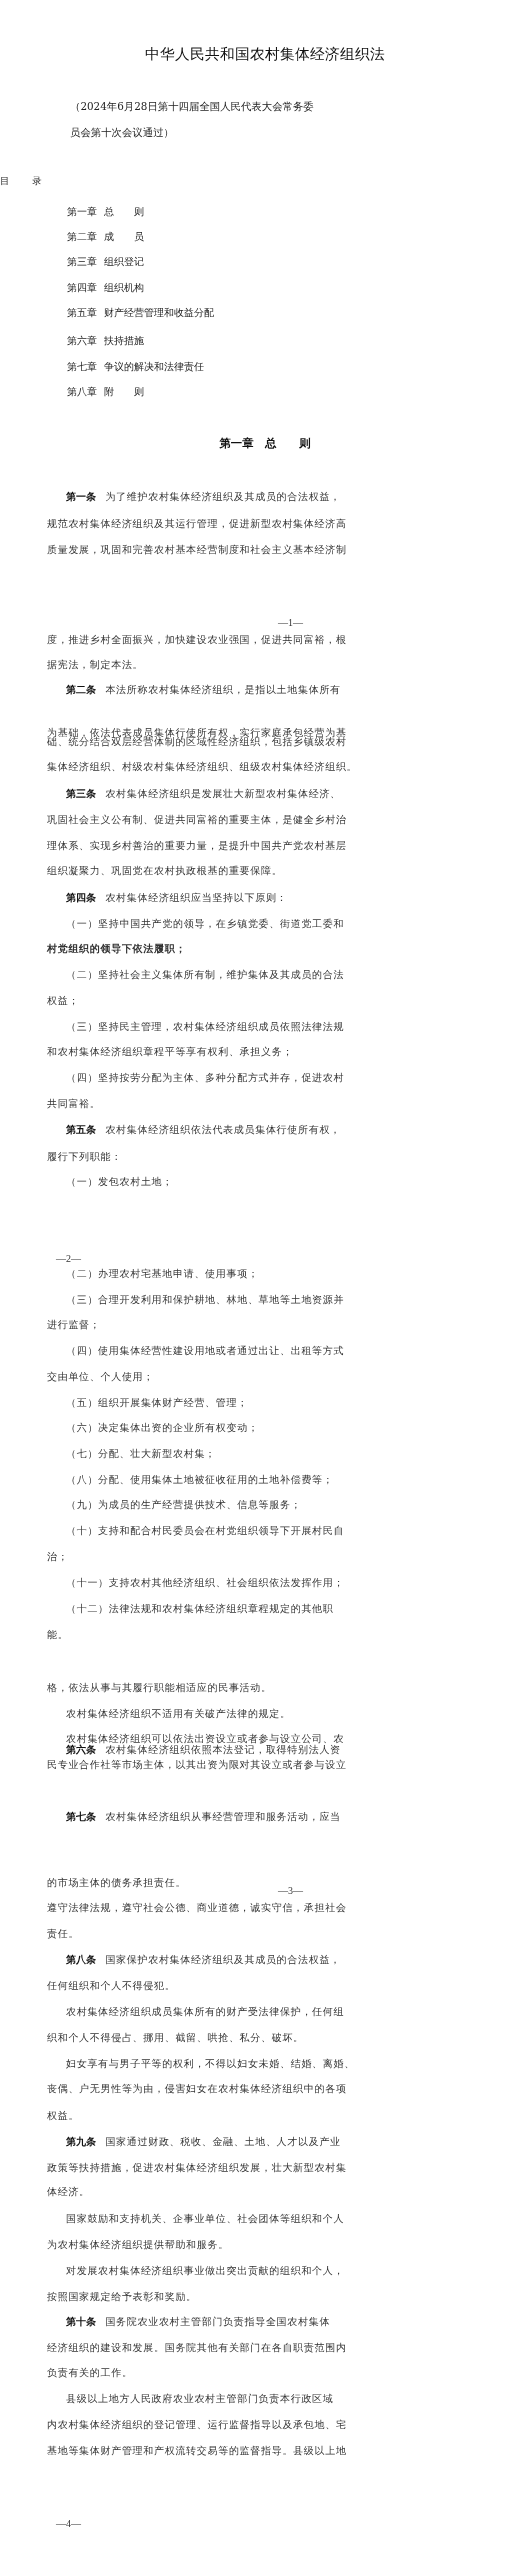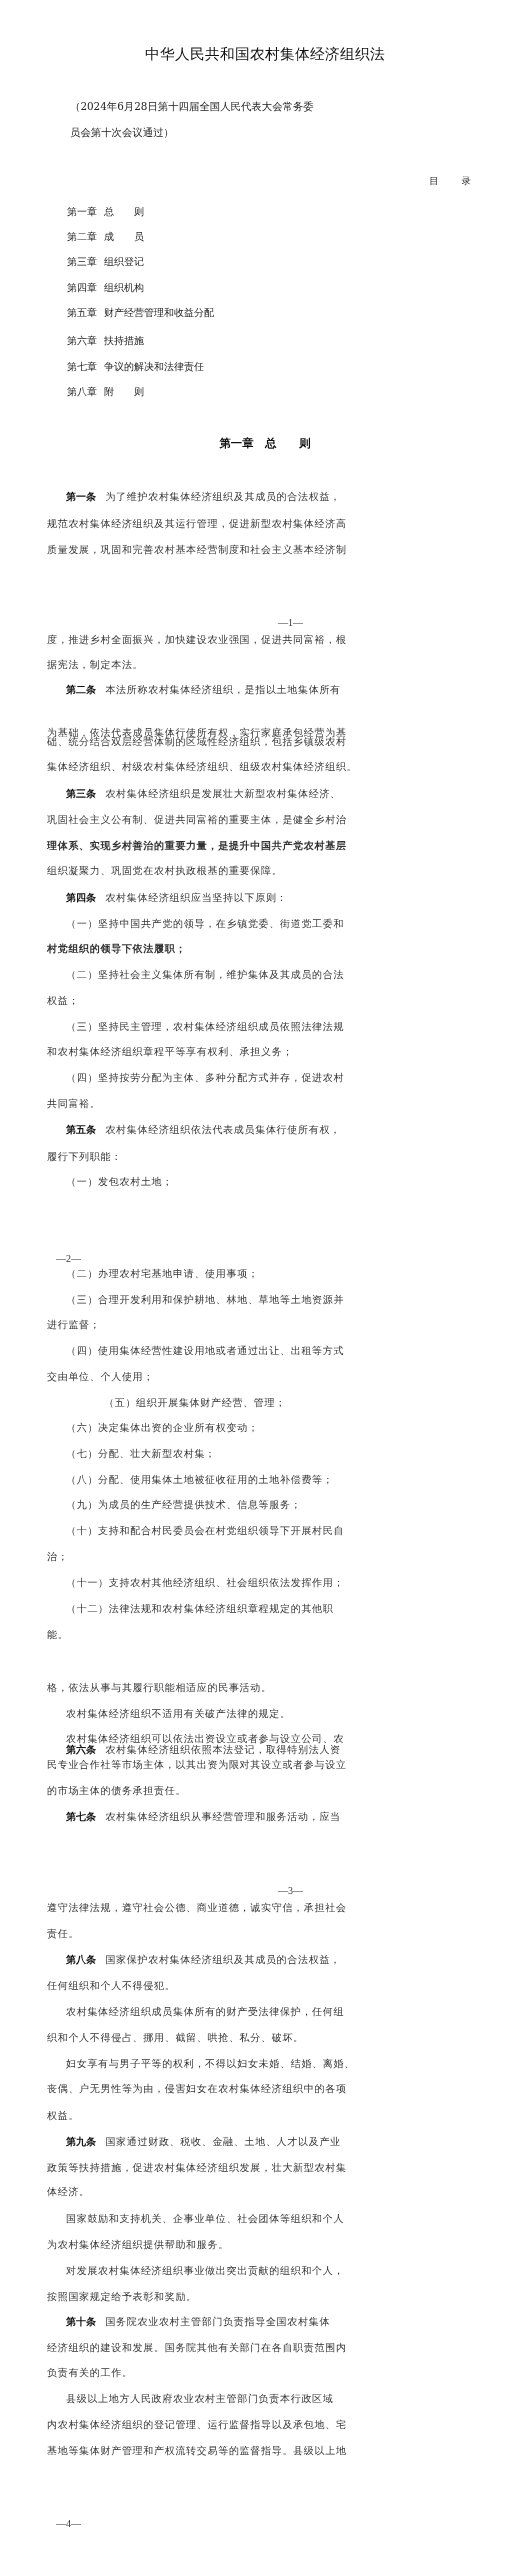--- a/index.html
+++ b/index.html
@@ -19,21 +19,21 @@
     letter-spacing: 0.3px;
     color: #111;
   }
   .subtitle-line {
     left: 70px;
     font-size: 10.4px;
     color: #222;
   }
   .toc-heading {
     left: 0; width: 471px; top: 175px;
-    text-align: right;
+    text-align: left;
     font-size: 9.4px;
     word-spacing: 20px;
     color: #222;
   }
   .toc-item {
     left: 67px;
     font-size: 10px;
     color: #222;
   }
   .toc-num { display: inline-block; width: 37px; }
@@ -92,21 +92,21 @@
 <div class="abs page-num" style="left:278px; top:617px;">—1—</div>
 
 <div class="abs line" style="top:633px;text-align:center;">度，推进乡村全面振兴，加快建设农业强国，促进共同富裕，根</div>
 <div class="abs line" style="top:658px;">据宪法，制定本法。</div>
 <div class="abs line indent" style="top:683px;"><span class="art-label">第二条</span><span>本法所称农村集体经济组织，是指以土地集体所有</span></div>
 <div class="abs line" style="top:726px;">为基础，依法代表成员集体行使所有权，实行家庭承包经营为基</div>
 <div class="abs line" style="top:735px;">础、统分结合双层经营体制的区域性经济组织，包括乡镇级农村</div>
 <div class="abs line" style="top:760px;">集体经济组织、村级农村集体经济组织、组级农村集体经济组织。</div>
 <div class="abs line indent" style="top:787px;"><span class="art-label">第三条</span><span>农村集体经济组织是发展壮大新型农村集体经济、</span></div>
 <div class="abs line" style="top:813px;">巩固社会主义公有制、促进共同富裕的重要主体，是健全乡村治</div>
-<div class="abs line" style="top:839px;font-weight:bold;">理体系、实现乡村善治的重要力量，是提升中国共产党农村基层</div>
+<div class="abs line" style="top:839px;">理体系、实现乡村善治的重要力量，是提升中国共产党农村基层</div>
 <div class="abs line" style="top:864px;">组织凝聚力、巩固党在农村执政根基的重要保障。</div>
 <div class="abs line indent" style="top:891px;"><span class="art-label">第四条</span><span>农村集体经济组织应当坚持以下原则：</span></div>
 <div class="abs line indent" style="top:917px;">（一）坚持中国共产党的领导，在乡镇党委、街道党工委和</div>
 <div class="abs line" style="top:942px;font-weight:bold;">村党组织的领导下依法履职；</div>
 <div class="abs line indent" style="top:968px;">（二）坚持社会主义集体所有制，维护集体及其成员的合法</div>
 <div class="abs line" style="top:994px;">权益；</div>
 <div class="abs line indent" style="top:1020px;">（三）坚持民主管理，农村集体经济组织成员依照法律法规</div>
 <div class="abs line" style="top:1045px;">和农村集体经济组织章程平等享有权利、承担义务；</div>
 <div class="abs line indent" style="top:1071px;">（四）坚持按劳分配为主体、多种分配方式并存，促进农村</div>
 <div class="abs line" style="top:1097px;">共同富裕。</div>
@@ -114,36 +114,36 @@
 <div class="abs line" style="top:1150px;">履行下列职能：</div>
 <div class="abs line indent" style="top:1175px;">（一）发包农村土地；</div>
 
 <div class="abs page-num" style="left:56px; top:1253px;">—2—</div>
 
 <div class="abs line indent" style="top:1267px;">（二）办理农村宅基地申请、使用事项；</div>
 <div class="abs line indent" style="top:1293px;">（三）合理开发利用和保护耕地、林地、草地等土地资源并</div>
 <div class="abs line" style="top:1318px;">进行监督；</div>
 <div class="abs line indent" style="top:1344px;">（四）使用集体经营性建设用地或者通过出让、出租等方式</div>
 <div class="abs line" style="top:1370px;">交由单位、个人使用；</div>
-<div class="abs line indent" style="top:1396px;margin-left:38px;">（五）组织开展集体财产经营、管理；</div>
+<div class="abs line indent" style="top:1396px;">（五）组织开展集体财产经营、管理；</div>
 <div class="abs line indent" style="top:1421px;">（六）决定集体出资的企业所有权变动；</div>
 <div class="abs line indent" style="top:1447px;">（七）分配、壮大新型农村集；</div>
 <div class="abs line indent" style="top:1473px;">（八）分配、使用集体土地被征收征用的土地补偿费等；</div>
 <div class="abs line indent" style="top:1498px;">（九）为成员的生产经营提供技术、信息等服务；</div>
 <div class="abs line indent" style="top:1524px;">（十）支持和配合村民委员会在村党组织领导下开展村民自</div>
 <div class="abs line" style="top:1550px;">治；</div>
 <div class="abs line indent" style="top:1576px;">（十一）支持农村其他经济组织、社会组织依法发挥作用；</div>
 <div class="abs line indent" style="top:1602px;">（十二）法律法规和农村集体经济组织章程规定的其他职</div>
 <div class="abs line" style="top:1628px;">能。</div>
 <div class="abs line indent" style="top:1743px;"><span class="art-label">第六条</span><span>农村集体经济组织依照本法登记，取得特别法人资</span></div>
 <div class="abs line" style="top:1681px;">格，依法从事与其履行职能相适应的民事活动。</div>
 <div class="abs line indent" style="top:1707px;">农村集体经济组织不适用有关破产法律的规定。</div>
 <div class="abs line indent" style="top:1732px;">农村集体经济组织可以依法出资设立或者参与设立公司、农</div>
 <div class="abs line" style="top:1758px;">民专业合作社等市场主体，以其出资为限对其设立或者参与设立</div>
-<div class="abs line" style="top:1784px;text-align:right;">的市场主体的债务承担责任。</div>
+<div class="abs line" style="top:1876px;text-align:right;">的市场主体的债务承担责任。</div>
 <div class="abs line indent" style="top:1810px;"><span class="art-label">第七条</span><span>农村集体经济组织从事经营管理和服务活动，应当</span></div>
 
 <div class="abs page-num" style="left:278px; top:1885px;">—3—</div>
 
 <div class="abs line" style="top:1901px;">遵守法律法规，遵守社会公德、商业道德，诚实守信，承担社会</div>
 <div class="abs line" style="top:1927px;">责任。</div>
 <div class="abs line indent" style="top:1953px;"><span class="art-label">第八条</span><span>国家保护农村集体经济组织及其成员的合法权益，</span></div>
 <div class="abs line" style="top:1979px;">任何组织和个人不得侵犯。</div>
 <div class="abs line indent" style="top:2005px;">农村集体经济组织成员集体所有的财产受法律保护，任何组</div>
 <div class="abs line" style="top:2031px;">织和个人不得侵占、挪用、截留、哄抢、私分、破坏。</div>

